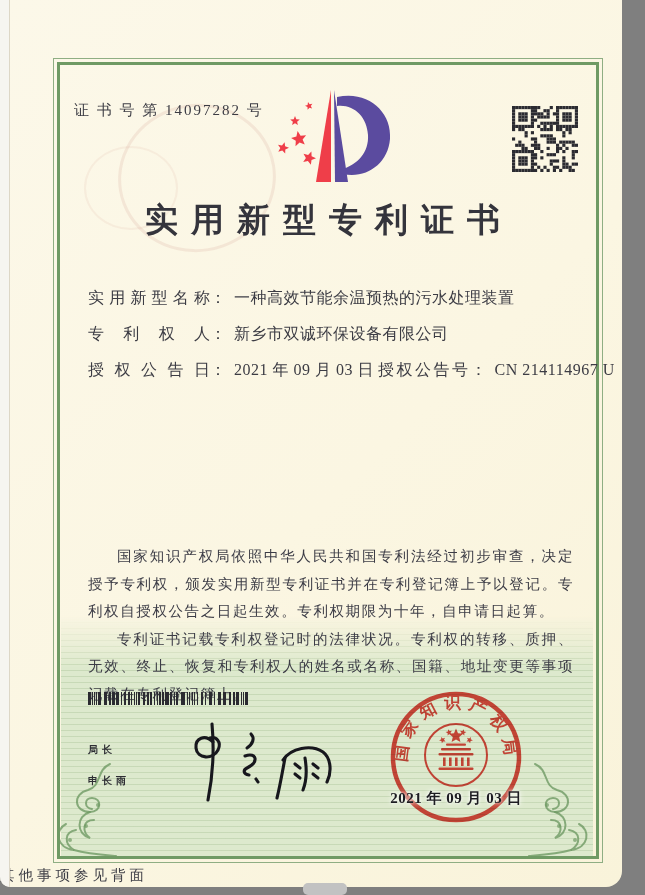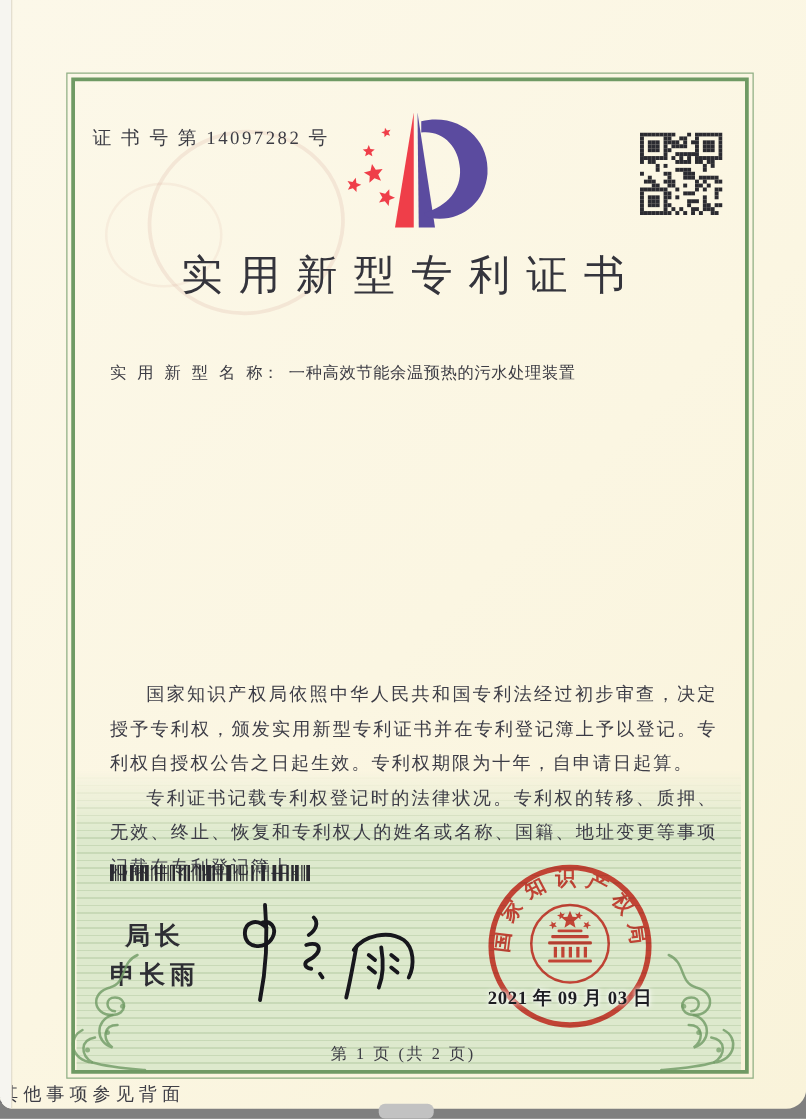--- a/index.html
+++ b/index.html
@@ -4,23 +4,24 @@
 <style>
   html,body{margin:0;padding:0;}
   body{
     position:relative;width:645px;height:895px;overflow:hidden;
     background:#7f7f7f;
     font-family:"Liberation Serif","DejaVu Serif",serif;
     color:var(--text_dark,#3c3c44);
   }
   .scene{position:absolute;inset:0;}
   .page{
-    position:absolute;left:0;top:0;width:645px;height:887px;
+    position:absolute;left:0;top:0;width:579px;height:887px;
     background:linear-gradient(135deg,#fcf8e9 0%,#fbf6e2 55%,#f9f3da 100%);
     border-radius:0 0 16px 10px;
+    padding-left:43px;
   }
   .white-strip{
     position:absolute;left:0;top:0;width:9px;height:887px;
     background:#f6f5f0;border-right:1px solid #ddd7c6;
     border-radius:0 0 0 16px;z-index:40;
   }
   .scan-tab{position:absolute;left:303px;top:883px;width:44px;height:12px;background:#c2c2c2;border-radius:5px;z-index:5;}
   .frame{
     position:absolute;left:57px;top:62px;width:536px;height:791px;
     border:3px solid var(--frame_green,#6f9a64);
@@ -40,39 +41,39 @@
   }
   .wm2{
     position:absolute;left:84px;top:146px;width:90px;height:80px;border-radius:50%;
     border:2px solid rgba(214,164,148,.13);z-index:0;
   }
   .cert-no{position:absolute;left:74px;top:101px;font-size:15px;letter-spacing:2px;z-index:2;}
   .logo{position:absolute;left:252px;top:84px;width:152px;height:120px;z-index:2;}
   .qr{position:absolute;left:512px;top:106px;width:66px;height:66px;z-index:2;}
   .title{
     position:absolute;left:0;top:198px;width:645px;text-align:center;
-    font-size:33px;font-weight:400;letter-spacing:13px;padding-left:13px;box-sizing:border-box;
+    font-size:33px;font-weight:700;letter-spacing:13px;padding-left:13px;box-sizing:border-box;
     color:#34343c;z-index:2;
   }
-  .fields{position:absolute;left:88px;top:287px;width:496px;font-size:13px;z-index:2;}
+  .fields{position:absolute;left:88px;top:287px;width:496px;font-size:16px;z-index:2;}
   .frow{line-height:22px;margin-bottom:14px;white-space:nowrap;}
   .flabel{display:inline-block;width:122px;text-align:justify;text-align-last:justify;vertical-align:top;}
   .fcolon{margin-right:8px;}
   .fval{letter-spacing:.5px;}
   .flabel2{letter-spacing:2.5px;margin-left:4px;}
   .paras{
     position:absolute;left:88px;top:543px;width:486px;z-index:2;
     font-size:14.5px;line-height:27.6px;letter-spacing:1.6px;text-align:justify;color:#3c3c46;font-family:Liberation Serif, serif;
   }
   .paras p{margin:0;text-indent:2em;}
   .barcode{position:absolute;left:88px;top:692px;width:160px;height:13px;z-index:2;}
   .signer{
     position:absolute;left:88px;top:734px;z-index:2;
     font-family:Liberation Serif, serif;
-    font-size:20px;font-weight:600;line-height:31px;letter-spacing:4px;color:#2e2e34;text-align:center;
+    font-size:10px;font-weight:600;line-height:31px;letter-spacing:4px;color:#2e2e34;
   }
   .signature{position:absolute;left:183px;top:712px;width:175px;height:98px;z-index:3;}
   .sig-stroke{fill:none;stroke:#17171d;stroke-width:3.1;stroke-linecap:round;stroke-linejoin:round;}
   .seal{position:absolute;left:386px;top:687px;width:140px;height:140px;z-index:3;mix-blend-mode:multiply;opacity:.95;}
   .seal-stroke{fill:none;stroke:var(--seal_red,#df4038);}
   .seal-fill{fill:var(--seal_red,#df4038);}
   .seal-text{fill:var(--seal_red,#df4038);font-family:"Liberation Serif","DejaVu Serif",serif;font-size:16.5px;font-weight:700;letter-spacing:7px;}
   .seal-date{
     position:absolute;left:386px;top:789px;width:140px;text-align:center;z-index:4;
     font-size:15px;font-weight:700;letter-spacing:.5px;color:#1d1d22;
@@ -331,20 +332,26 @@
         <rect x="54" y="60" width="3" height="3" class="code-fill"></rect>
         <rect x="57" y="60" width="3" height="3" class="code-fill"></rect>
       </svg>
 
     <div class="title">实用新型专利证书</div>
 
     <div class="fields">
       <div class="frow">
         <span class="flabel">实用新型名称</span><span class="fcolon">：</span><span class="fval">一种高效节能余温预热的污水处理装置</span>
       </div>
+      <div class="frow">
+        <span class="flabel">专利权人</span><span class="fcolon">：</span><span class="fval">新乡市双诚环保设备有限公司</span>
+      </div>
+      <div class="frow">
+        <span class="flabel">授权公告日</span><span class="fcolon">：</span><span class="fval">2021 年 09 月 03 日</span><span class="flabel2">授权公告号</span><span class="fcolon">：</span><span class="fval">CN 214114967 U</span>
+      </div>
     </div>
 
     <div class="paras">
       <p>国家知识产权局依照中华人民共和国专利法经过初步审查，决定授予专利权，颁发实用新型专利证书并在专利登记簿上予以登记。专利权自授权公告之日起生效。专利权期限为十年，自申请日起算。</p>
       <p>专利证书记载专利权登记时的法律状况。专利权的转移、质押、无效、终止、恢复和专利权人的姓名或名称、国籍、地址变更等事项记载在专利登记簿上。</p>
     </div>
 
     <svg class="barcode" id="barcode" viewBox="0 0 160 13" preserveAspectRatio="none" aria-hidden="true">
         <rect x="0" y="0" width="3" height="13" class="code-fill"></rect>
         <rect x="4" y="0" width="1" height="13" class="code-fill"></rect>
@@ -454,19 +461,18 @@
     <svg class="flourish fl-right" viewBox="0 0 72 96" aria-hidden="true">
       <path class="fl-stroke" d="M64,2 C50,8 56,24 42,28 C26,32 28,50 44,50 C56,50 56,36 46,36 C38,36 38,46 46,47"></path>
       <path class="fl-stroke" d="M44,50 C30,54 30,72 44,76 C36,70 36,58 48,58"></path>
       <path class="fl-stroke" d="M20,62 C8,68 10,86 28,88 C18,82 18,70 30,68"></path>
       <path class="fl-stroke" d="M28,88 C42,92 58,93 70,94"></path>
       <circle class="fl-dot" cx="52" cy="43" r="2"></circle>
       <circle class="fl-dot" cx="40" cy="64" r="2"></circle>
       <circle class="fl-dot" cx="24" cy="78" r="2"></circle>
     </svg>
 
-    <div class="page-num">第 1 页 (共 2 页)</div>
     <div class="back-note">其他事项参见背面</div>
   </div>
 
   <div class="white-strip"></div>
   <div class="scan-tab"></div>
 </div>
 
 </body></html>

